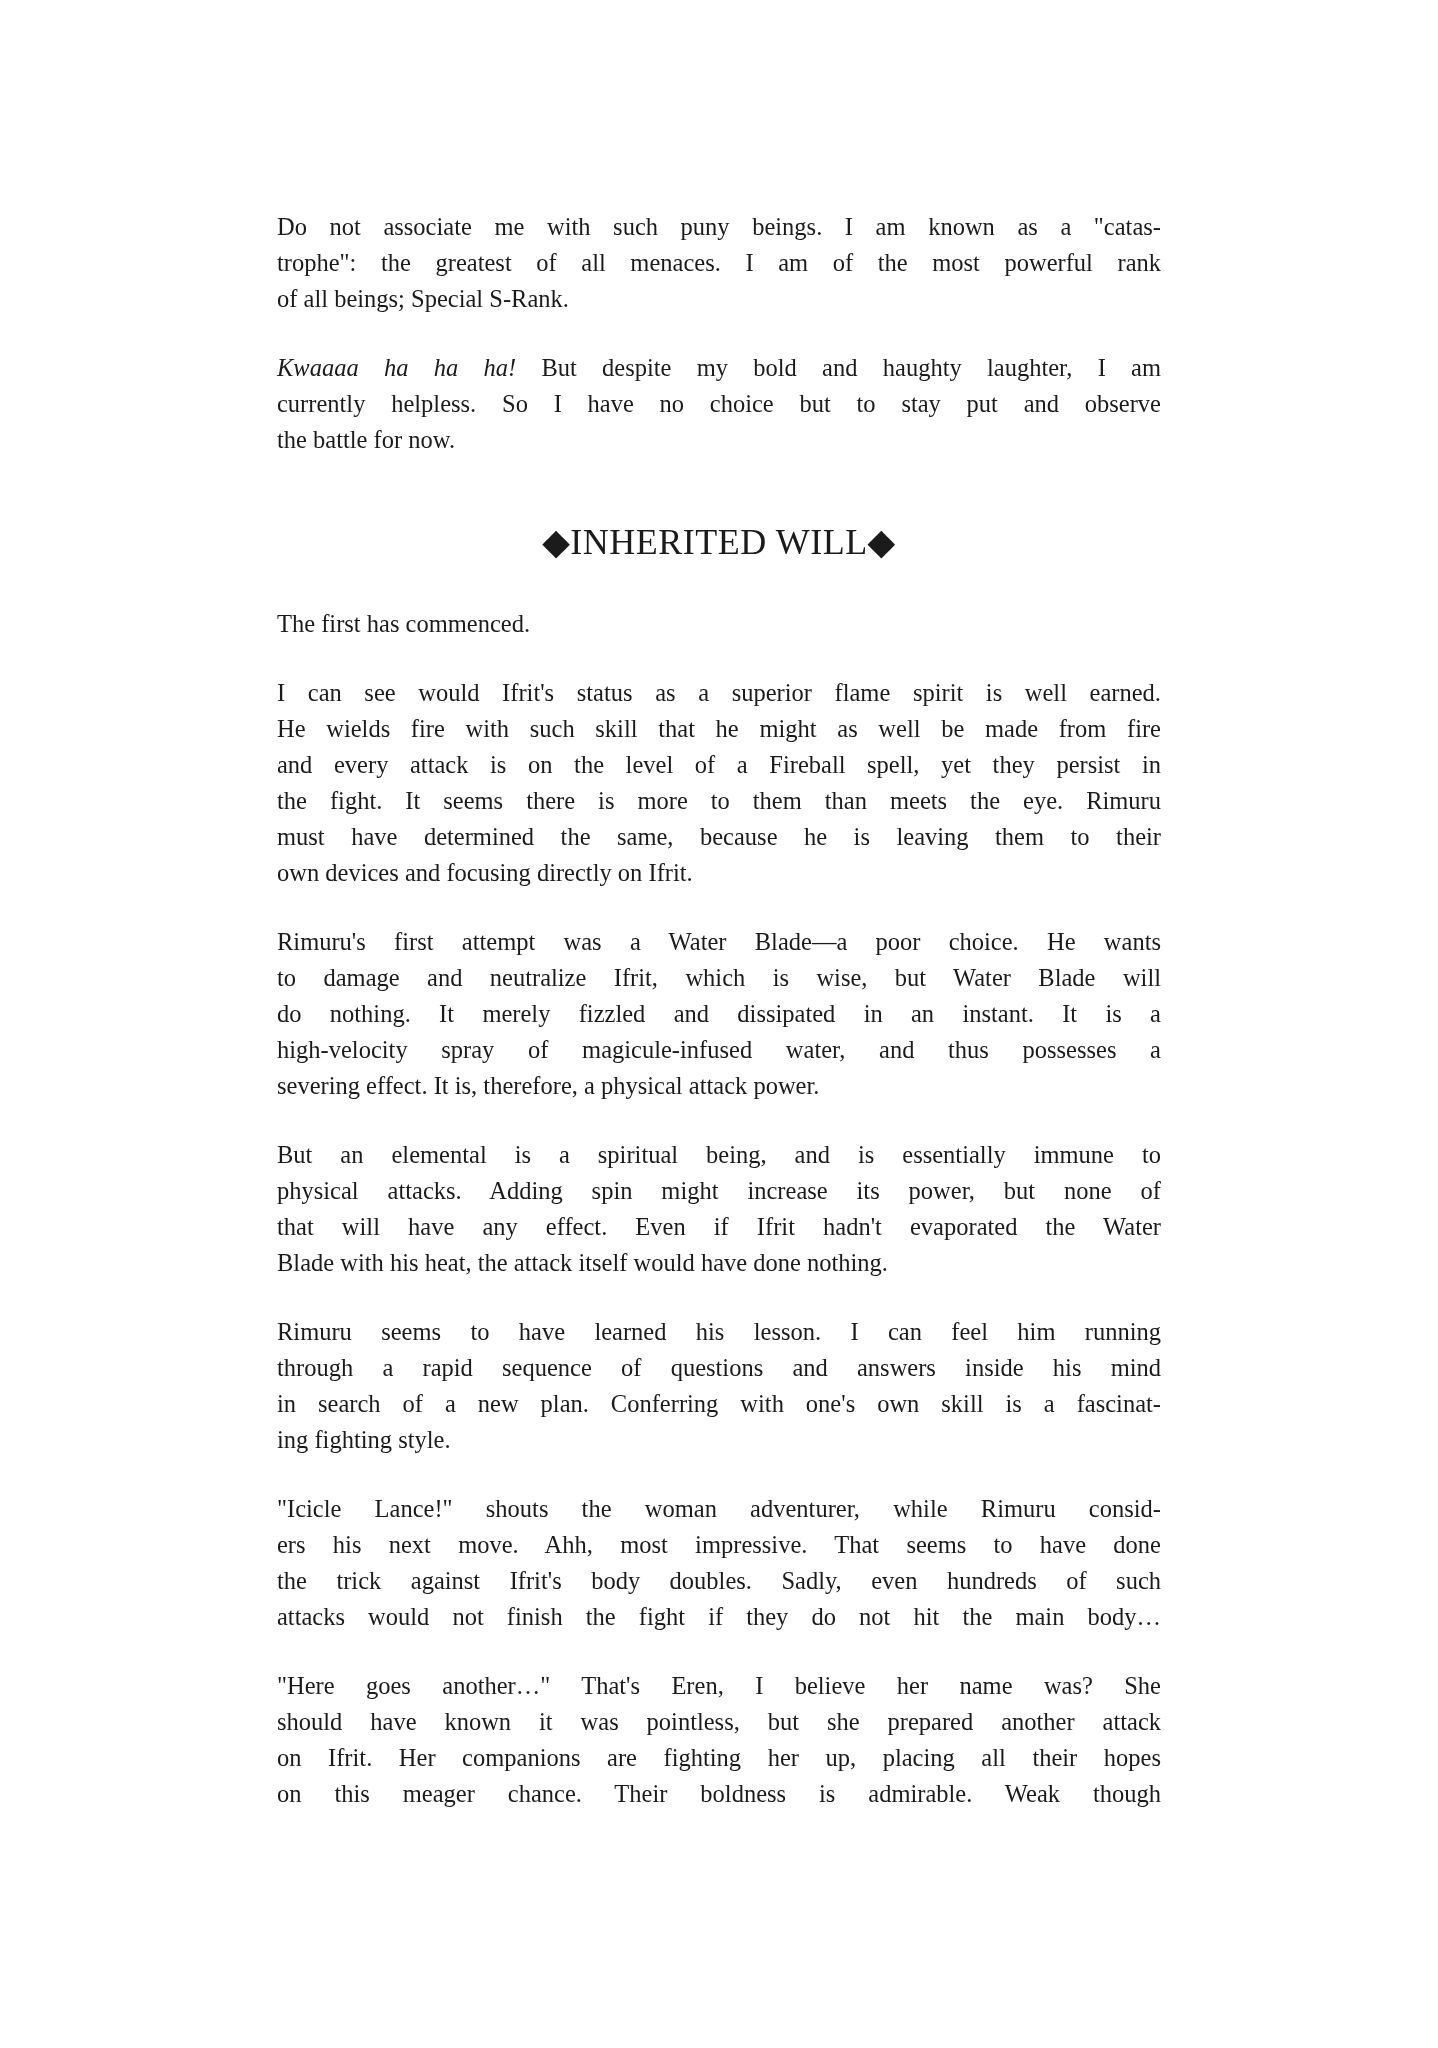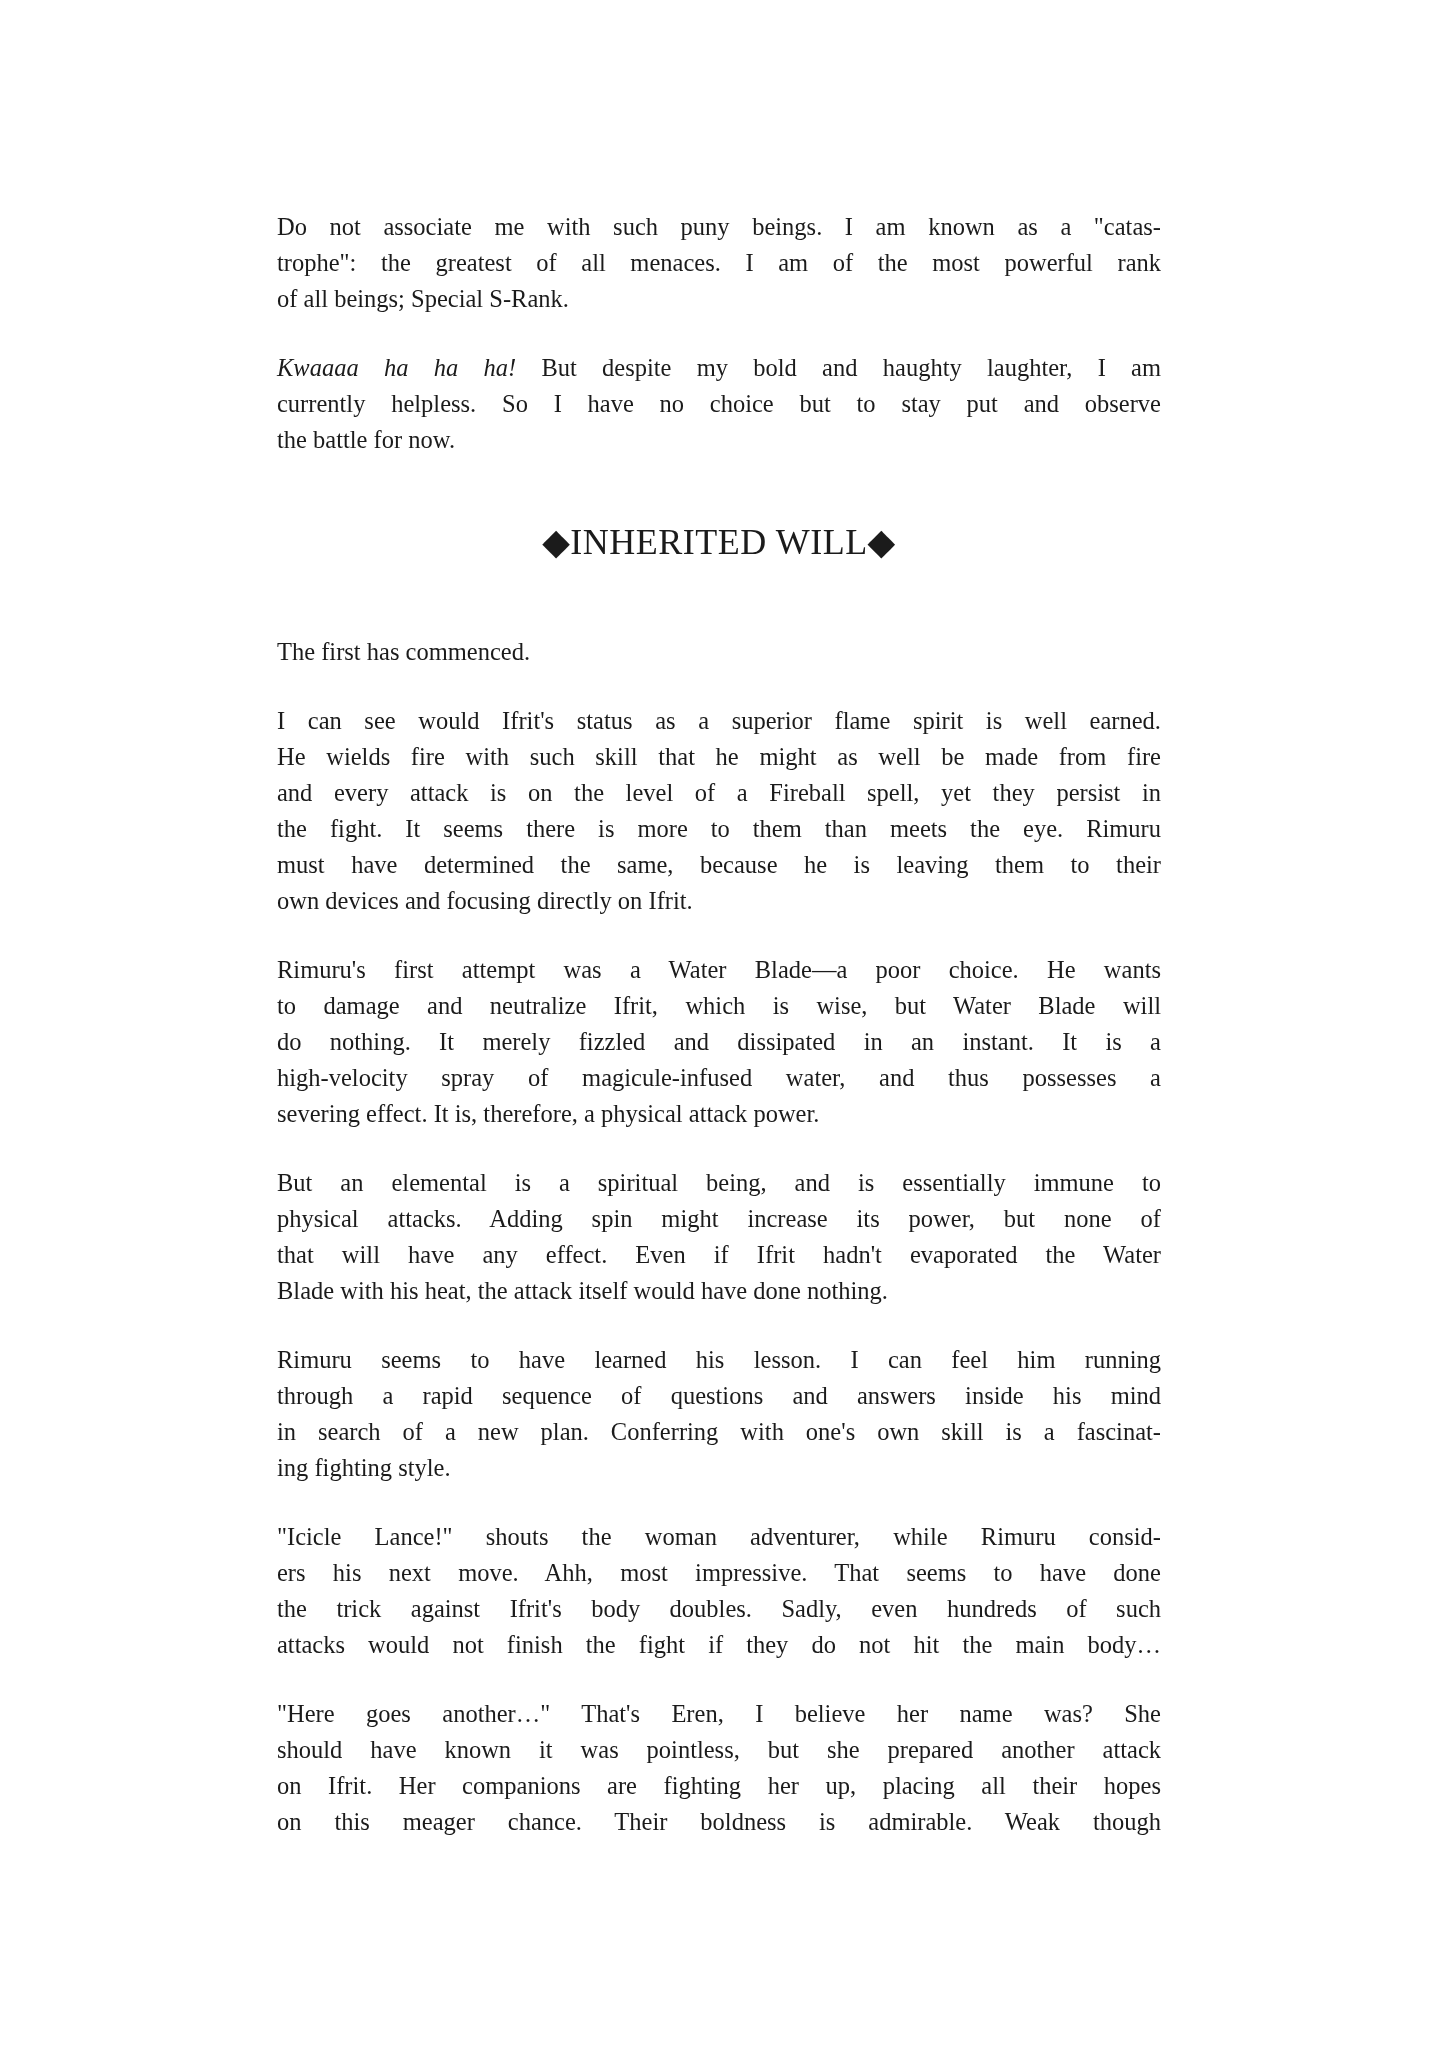--- a/index.html
+++ b/index.html
@@ -37,21 +37,21 @@
     text-align: right;
     text-align-last: left;
   }
   .heading {
     font-family: "Liberation Serif", "DejaVu Serif", serif;
     font-weight: normal;
     font-size: 36px;
     line-height: 48px;
     text-align: center;
     letter-spacing: 0.5px;
-    margin: 60px 0 68px 0;
+    margin: 60px 0 40px 0;
     color: #1b1b1b;
   }
   em { }
 </style>
 </head>
 <body>
 
 <div class="page">
   <div class="text-column" style="color: rgb(27, 27, 27);">
       <div class="para">

